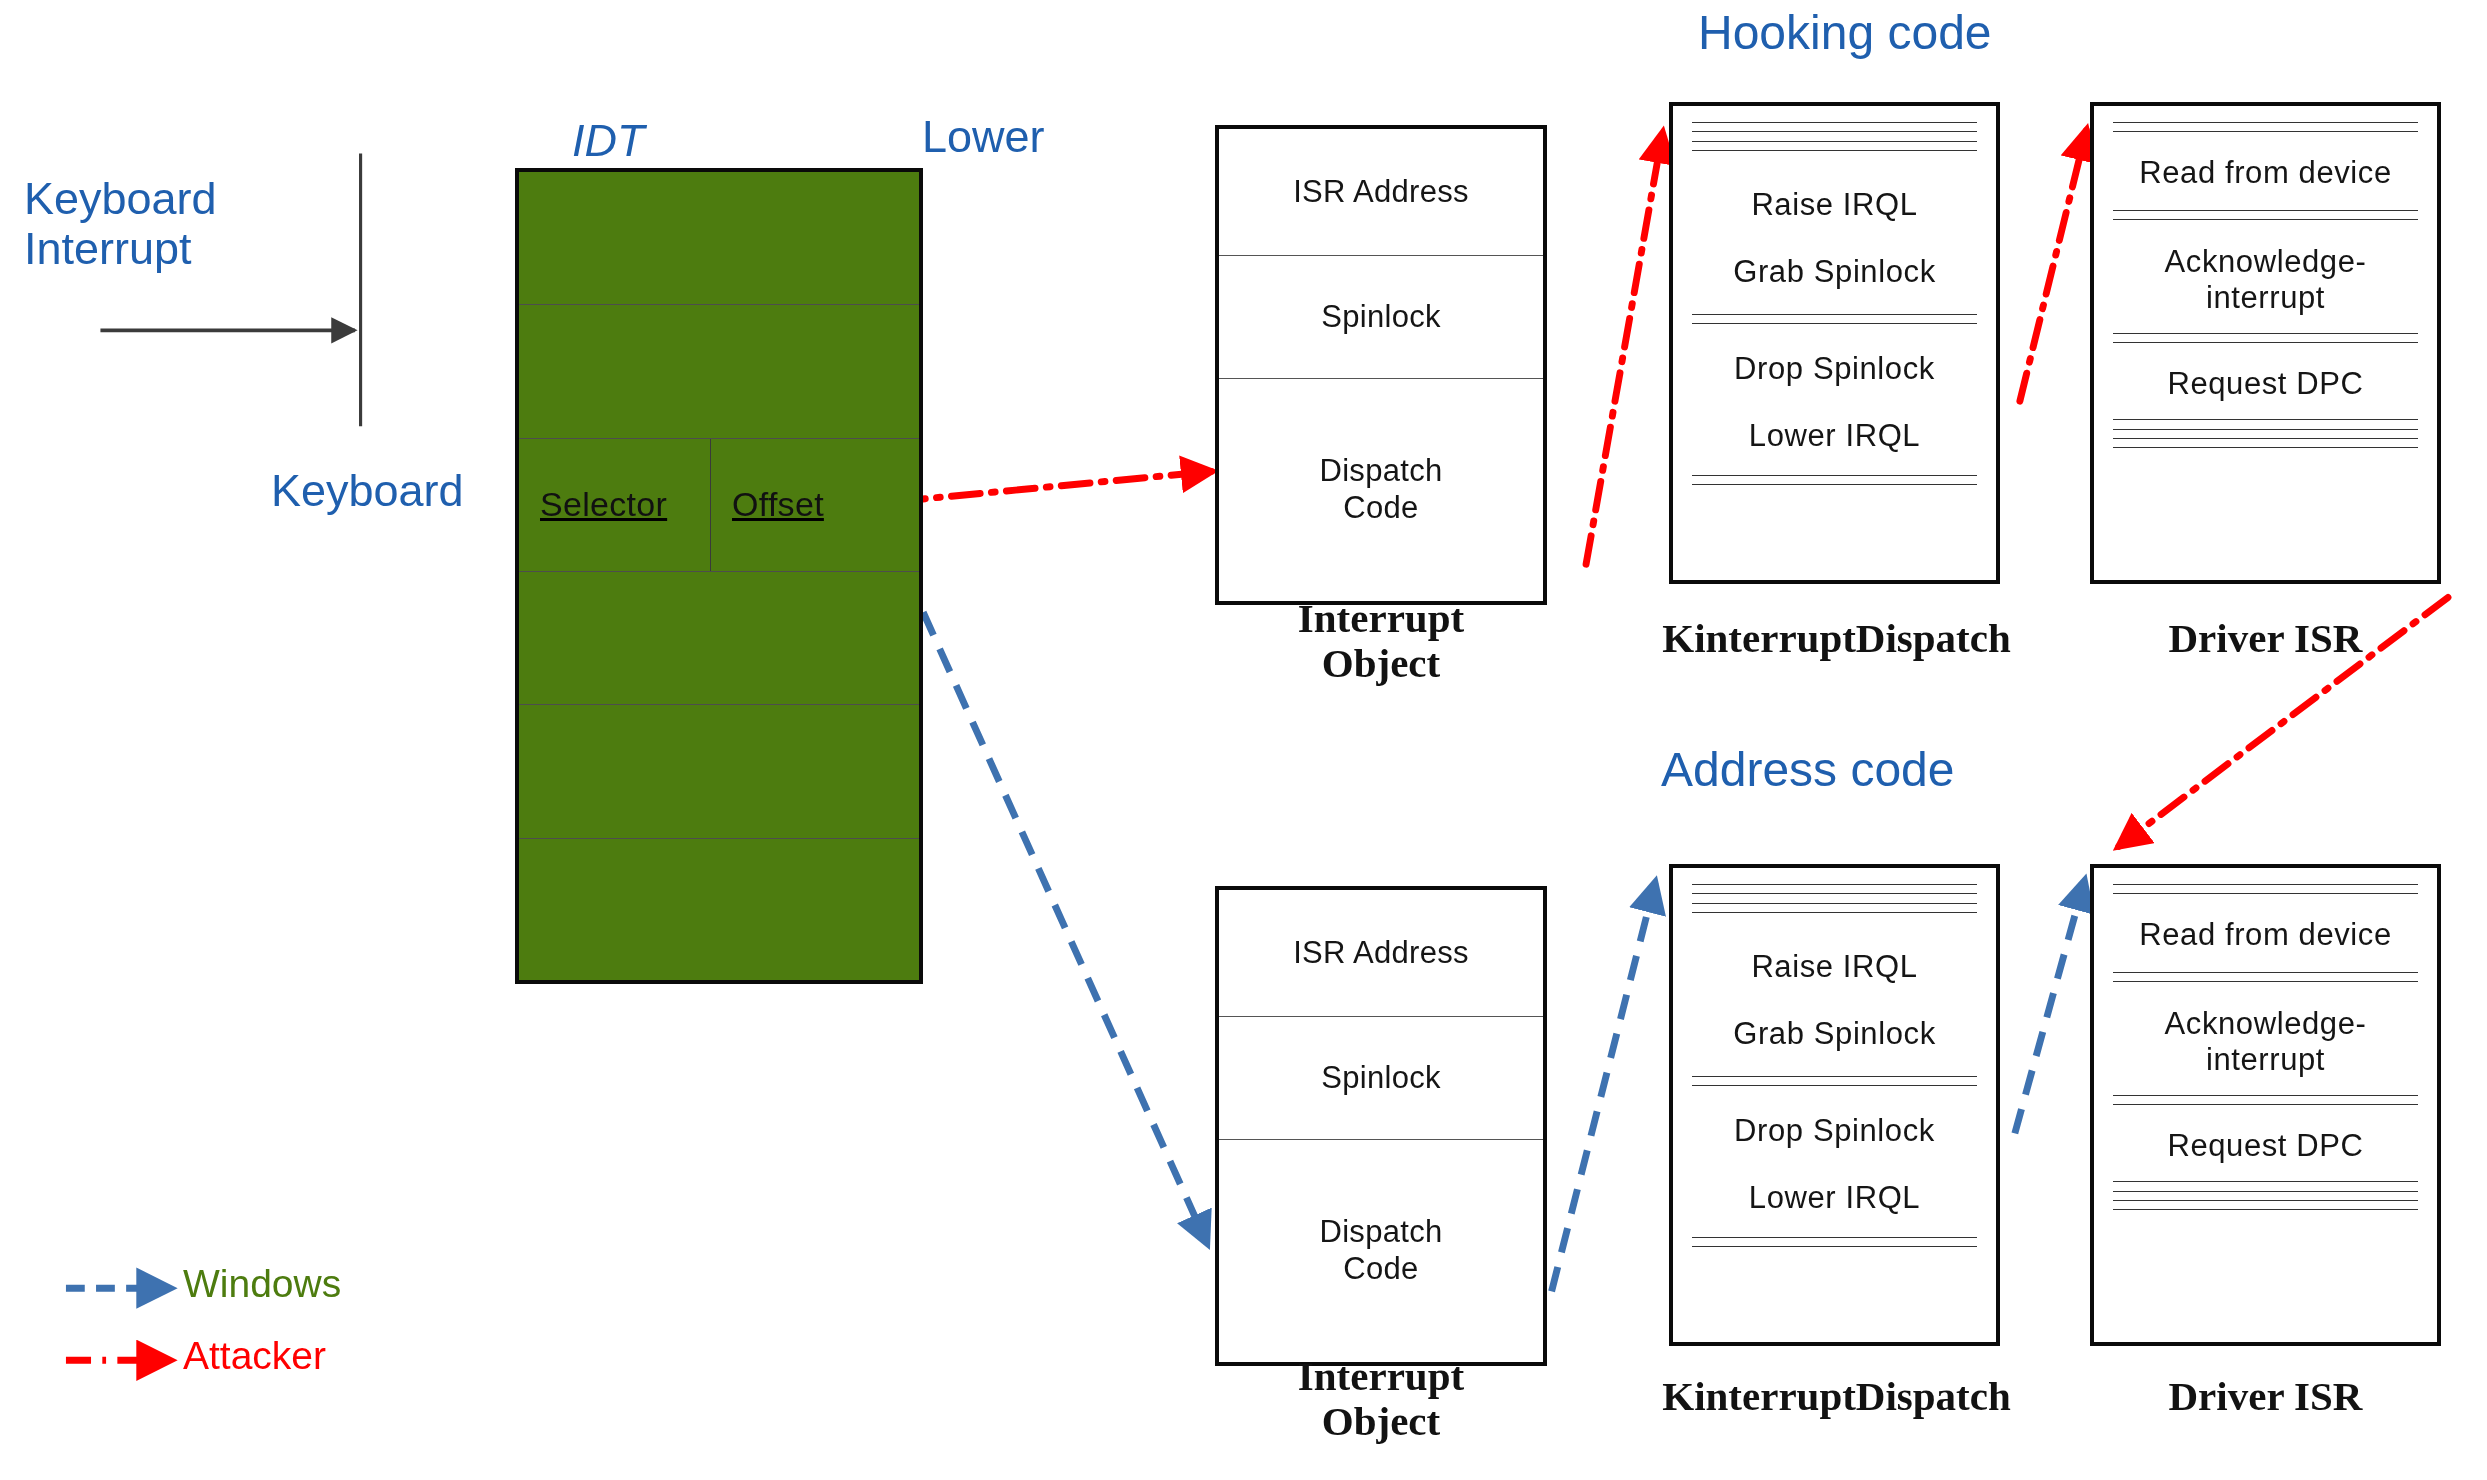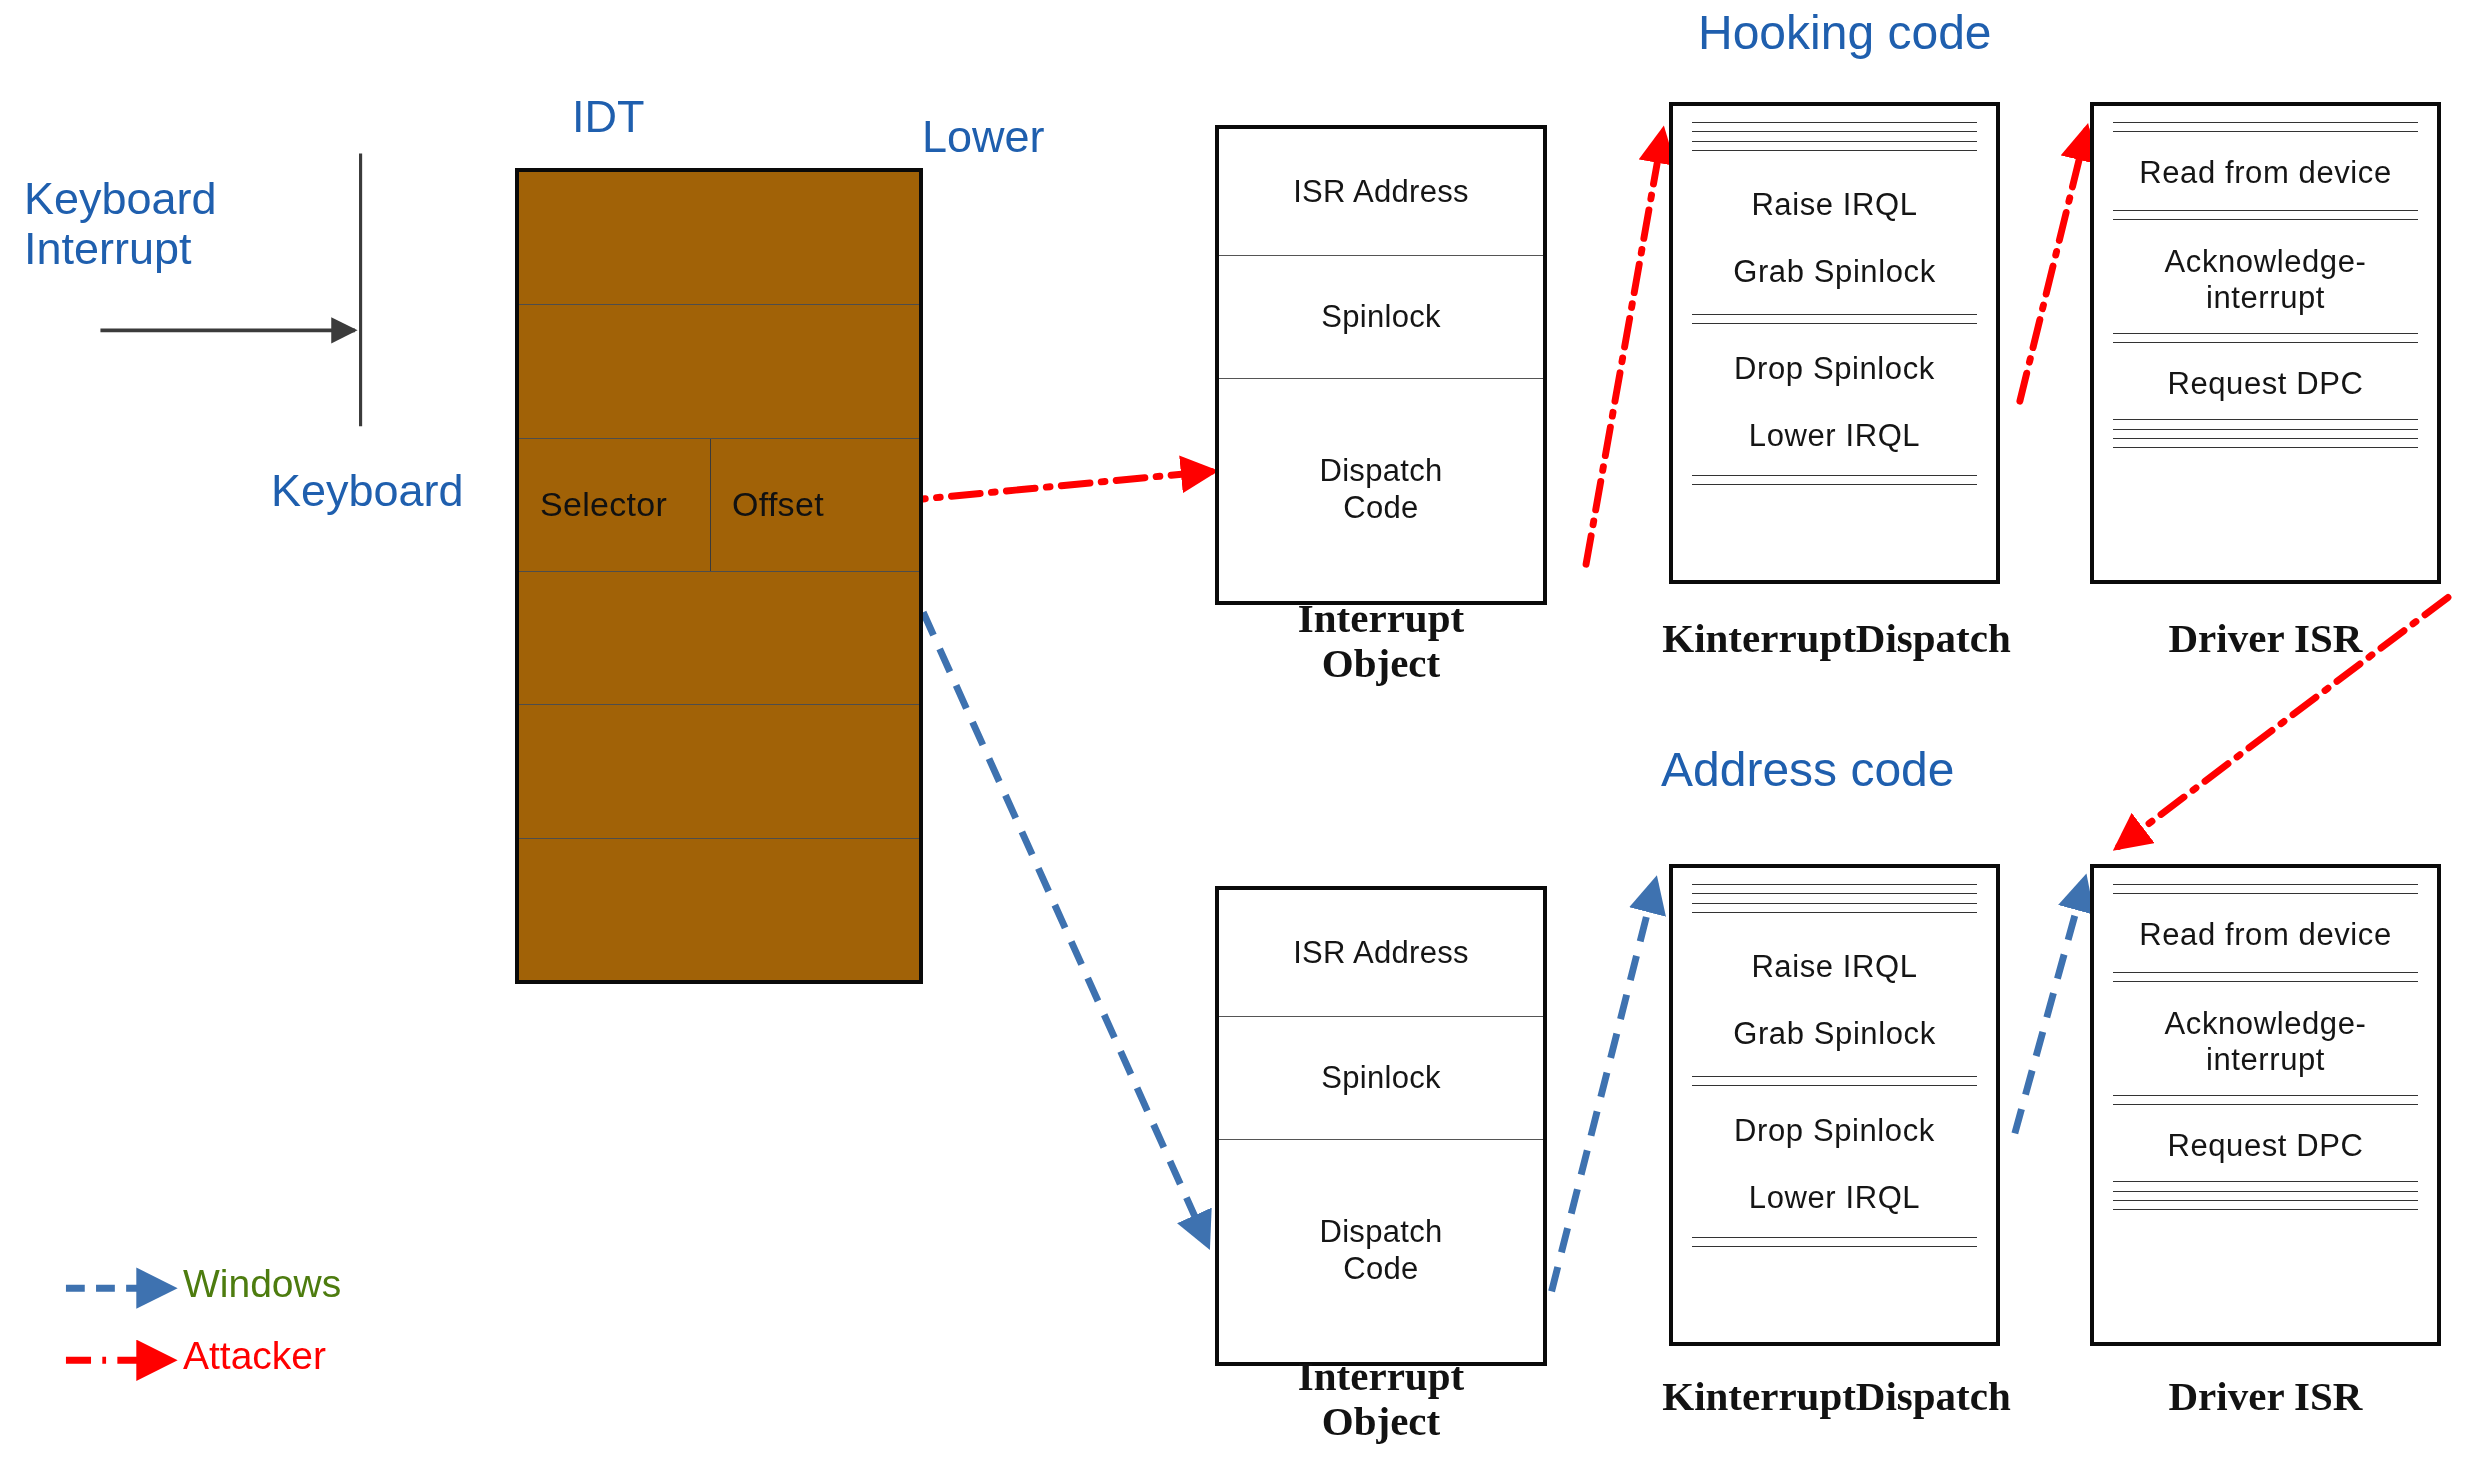--- a/index.html
+++ b/index.html
@@ -34,21 +34,22 @@
     font-weight:700;
     text-align:center;
     line-height:1.1;
     white-space:pre-line;
   }
 
   
   #idt{
     border:4.4px solid #0a0a0a;
     box-sizing:border-box;
-    background:#a16207;
+    background:#4d7c0f;
+    text-decoration:underline;
   }
   .idt-row{
     box-sizing:border-box;
     border-bottom:1.9px solid #4d4d4d;
     display:flex;
     width:100%;
   }
   .idt-row.last{border-bottom:none;}
   .idt-cell{
     box-sizing:border-box;
@@ -164,21 +165,21 @@
 
     <line x1="3214" y1="1808" x2="3325" y2="1405" stroke="#3E72B0" stroke-width="11" stroke-dasharray="40 24" stroke-linecap="butt" marker-end="url(#arrowBlue)"></line>
 
     <line x1="105" y1="2055" x2="270" y2="2055" stroke="#3E72B0" stroke-width="11" stroke-dasharray="30 18" marker-end="url(#arrowBlueLeg)"></line>
     <line x1="105" y1="2170" x2="270" y2="2170" stroke="#FF0000" stroke-width="11" stroke-dasharray="40 18 6 18" marker-end="url(#arrowRedLeg)"></line>
   </svg>
 
   <div class="abs blue-label" style="left:24px;top:174px;font-size:45px;">Keyboard
 Interrupt</div>
 
-  <div class="abs blue-label" style="left:572px;top:92px;font-size:45px;">IDT</div>
+  <div class="abs blue-label" style="left:572px;top:116px;font-size:45px;font-style:italic;">IDT</div>
 
   <div class="abs blue-label" style="left:922px;top:112px;font-size:45px;">Lower</div>
 
   <div class="abs blue-label" style="left:271px;top:466px;font-size:45px;">Keyboard</div>
 
   <div class="abs blue-label" style="left:1698px;top:6.3px;font-size:48px;">Hooking code</div>
 
   <div class="abs blue-label" style="left:1661px;top:743px;font-size:48px;">Address code</div>
 
   <div class="abs" id="idt" style="left:515px;top:168px;width:408px;height:816px;">

